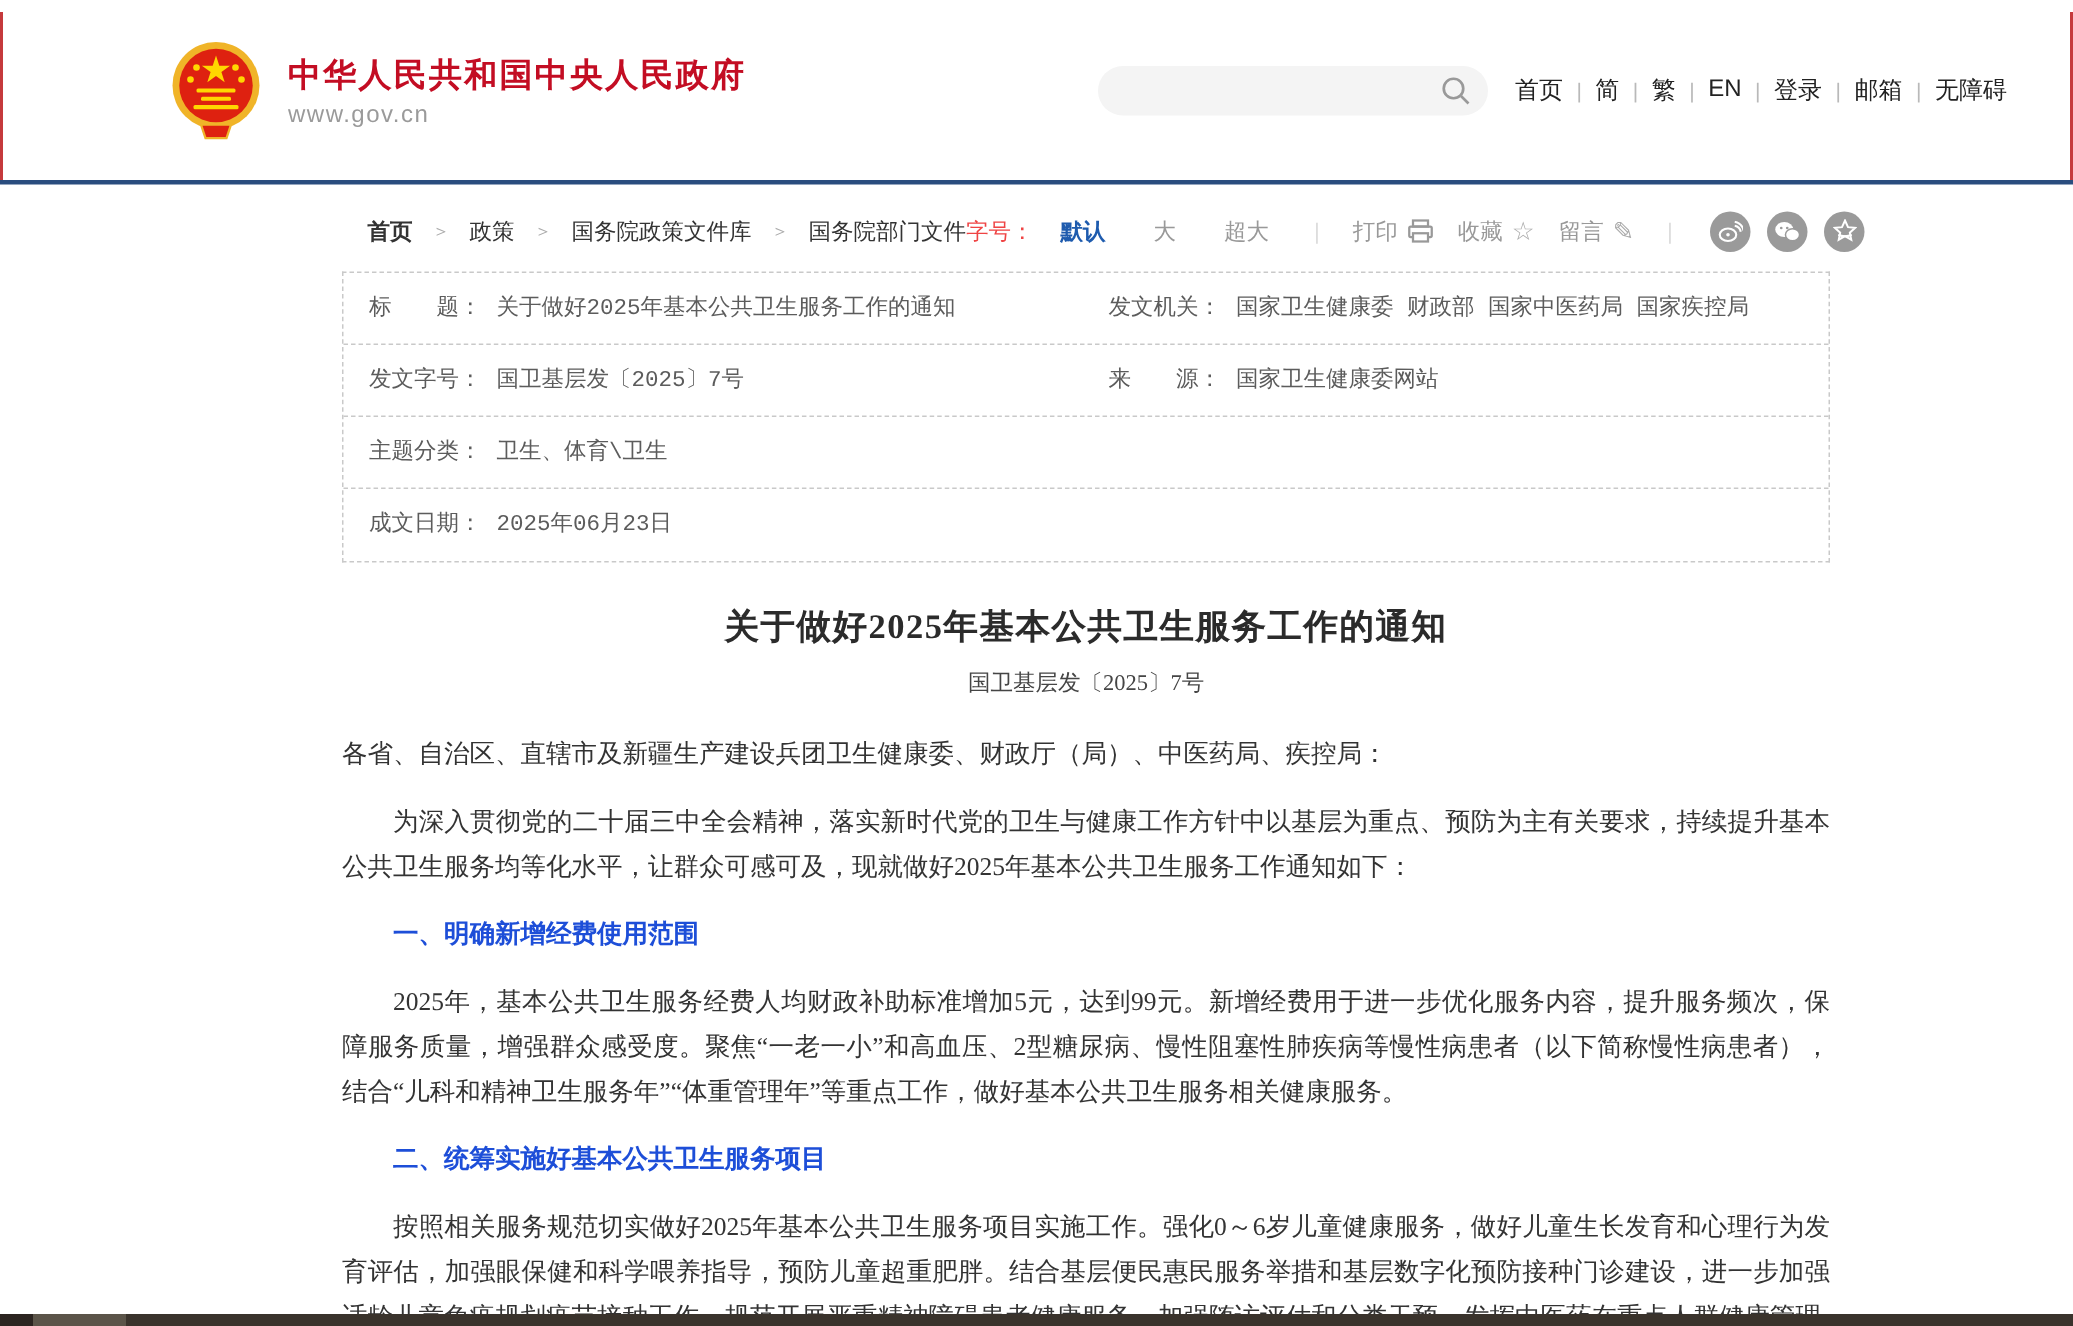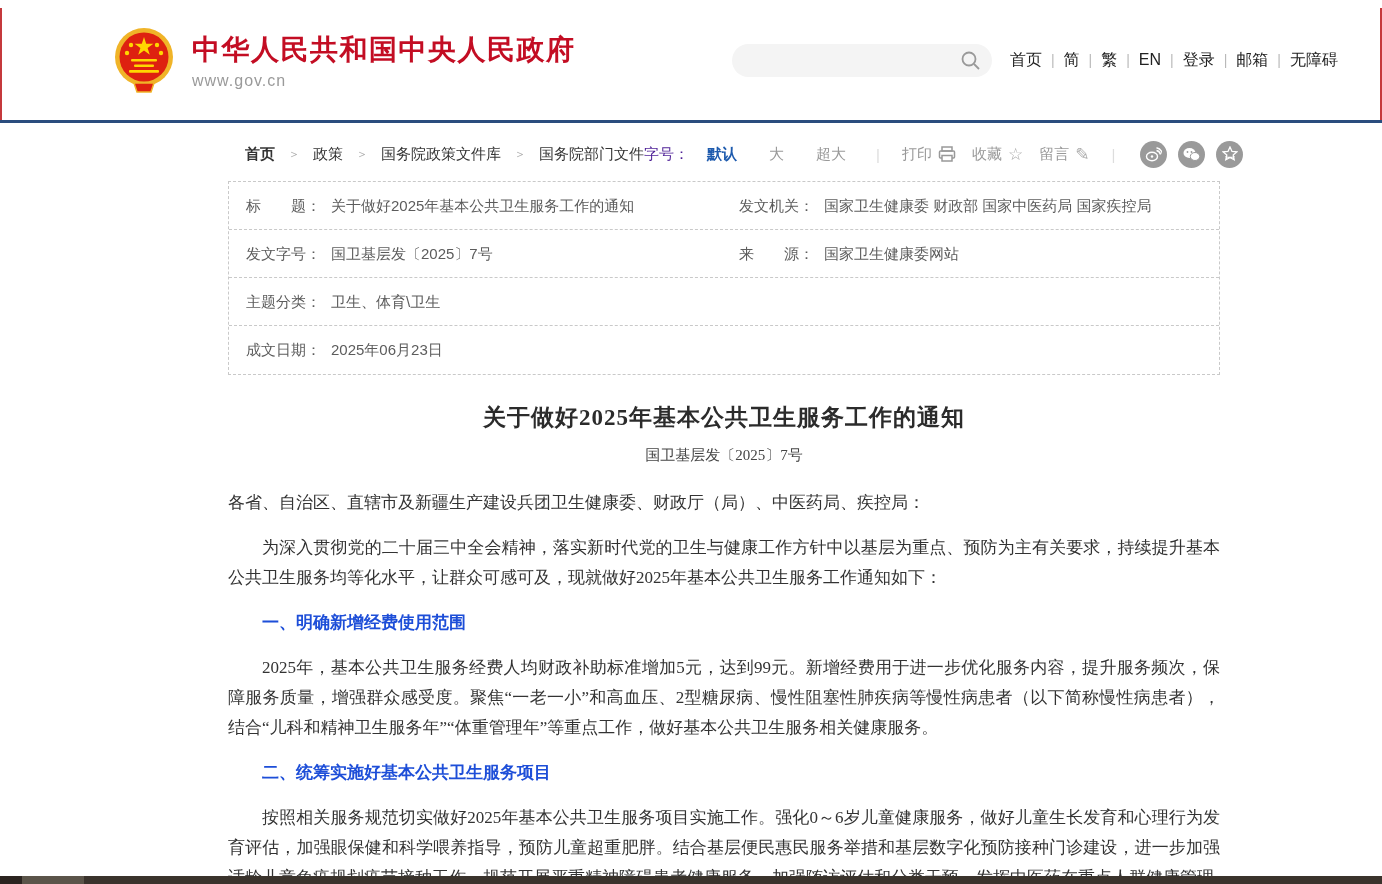--- a/index.html
+++ b/index.html
@@ -18,52 +18,52 @@
   .page{position:relative;width:1382px;height:884px;overflow:hidden;background:#fff;}
 
   
   header{height:123px;border-bottom:3px solid var(--navy);position:relative;background:#fff;}
   .edge-strip{position:absolute;top:8px;width:2px;height:112px;background:#c5393c;z-index:6;}
   .edge-strip.left{left:0;}
   .edge-strip.right{right:0;}
   .header-inner{display:flex;align-items:center;height:100%;padding-left:112px;padding-right:44px;}
   .brand{display:flex;align-items:center;gap:16px;cursor:pointer;}
   .emblem svg{display:block;}
-  .site-title{font-family:Liberation Serif, serif;font-size:28px;font-weight:bold;color:var(--brand-red);letter-spacing:1.5px;white-space:nowrap;}
+  .site-title{font-family:Liberation Serif, serif;font-size:22px;font-weight:bold;color:var(--brand-red);letter-spacing:1.5px;white-space:nowrap;}
   .site-url{font-size:16px;color:#9a9a9a;margin-top:3px;letter-spacing:1px;}
   .header-right{margin-left:auto;display:flex;align-items:center;gap:18px;}
   .searchbox{width:260px;height:33px;background:#f4f4f4;border-radius:17px;position:relative;display:flex;align-items:center;}
   .searchbox input{border:none;background:transparent;outline:none;flex:1;padding:0 40px 0 16px;font-size:14px;height:100%;color:#333;}
   .search-icon{position:absolute;right:11px;top:6px;cursor:pointer;line-height:0;}
   .top-nav{display:flex;align-items:center;gap:9px;font-size:16px;color:#222;white-space:nowrap;}
   .nav-link{color:#222;cursor:pointer;text-decoration:none;}
   .nav-sep{color:#b9b9b9;font-size:14px;}
 
   
   .content{width:992px;margin-left:228px;}
   .crumb-row{display:flex;align-items:center;justify-content:space-between;margin-top:17px;height:28px;}
   .breadcrumb{display:flex;align-items:center;gap:13px;font-size:15px;color:#333;padding-left:17px;white-space:nowrap;}
   .crumb-item{cursor:pointer;}
   .crumb-item.first{font-weight:bold;}
   .crumb-sep{color:#aaa;font-size:12px;}
   .toolbar{display:flex;align-items:center;font-size:15px;color:#999;white-space:nowrap;}
-  .tb-label{color:#4c1d95;margin-right:2px;}
+  .tb-label{color:#ef4444;margin-right:2px;}
   .font-opt{color:#999;margin:0 16px;cursor:pointer;}
   .font-opt.active{color:var(--accent-blue);font-weight:bold;}
   .tb-sep{color:#ddd;margin:0 14px;}
   .tb-item{display:inline-flex;align-items:center;gap:6px;color:#999;cursor:pointer;margin:0 8px;}
   .tb-glyph{font-size:17px;color:#aaa;line-height:1;}
   .tb-glyph svg{display:block;}
   .social{display:inline-flex;align-items:center;}
   .social-icon{width:27px;height:27px;border-radius:50%;background:var(--icon-gray);display:inline-flex;align-items:center;justify-content:center;margin-left:11px;cursor:pointer;}
   .social-icon svg{display:block;}
 
   
   .meta-box{margin-top:13px;border:1px dashed #c9c9c9;}
-  .meta-row{display:grid;grid-template-columns:49.8% 50.2%;border-bottom:1px dashed #c9c9c9;min-height:48px;align-items:center;}
+  .meta-row{display:grid;grid-template-columns:49.8% 50.2%;border-bottom:1px dashed #c9c9c9;min-height:48px;align-items:center;font-family:Liberation Mono, monospace;}
   .meta-row:last-child{border-bottom:none;}
   .meta-cell{padding:0 10px 0 17px;font-size:15px;color:var(--text-gray);line-height:22px;}
   .meta-label{margin-right:10px;white-space:pre;}
 
   
   article{margin-top:27px;}
   .doc-title{font-family:"Liberation Serif",serif;font-size:23px;font-weight:bold;color:#2b2b2b;text-align:center;margin:0;letter-spacing:1px;}
   .doc-number{text-align:center;font-family:"Liberation Serif",serif;font-size:15px;color:#454545;margin-top:13px;}
   .doc-body{margin-top:23px;font-family:"Liberation Serif",serif;font-size:17px;line-height:30px;color:#333;text-align:justify;}
   .doc-body p{margin:15px 0;}

